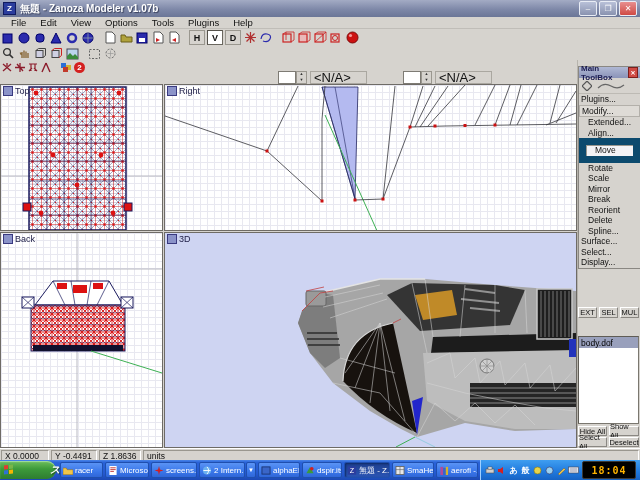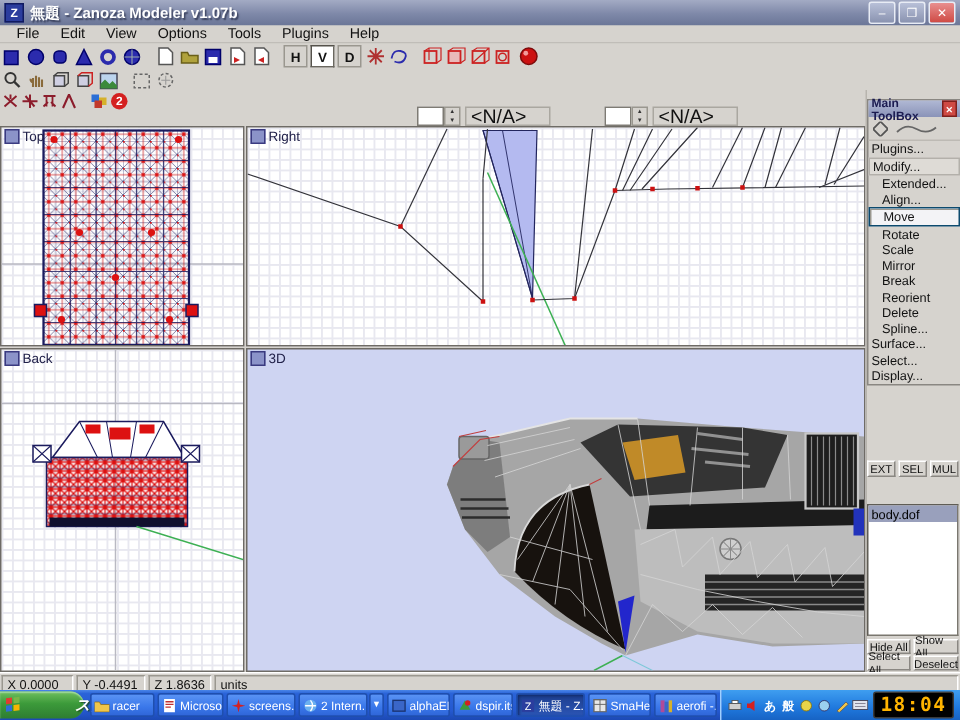--- a/index.html
+++ b/index.html
@@ -51,21 +51,21 @@
   .rpanel{left:577px;top:60px;width:63px;height:388px;background:#d6d3ce;border-left:1px solid #b7b4ad;box-sizing:border-box;}
   .tbox{left:578px;top:66px;width:61px;background:#d6d3ce;border:1px solid #8a8782;}
   .tboxtitle{height:11px;background:linear-gradient(180deg,#b0b8d4,#8a93b8);display:flex;align-items:center;
     padding:0 2px;font-size:8px;font-weight:bold;color:#1b1b50;}
   .tboxclose{margin-left:auto;width:9px;height:9px;background:#cf4a44;color:#fff;font-size:6px;
     display:flex;align-items:center;justify-content:center;border:1px solid #7d1f1c;}
   .tbox-iconrow{height:13px;display:flex;align-items:center;border-bottom:1px solid #bdbab4;padding:1px;}
   .tbox-item{height:10.5px;font-size:8.5px;display:flex;align-items:center;padding-left:2px;white-space:nowrap;}
   .tbox-item.ind{padding-left:9px;}
   .tbox-item.open{border:1px solid #b3b0aa;background:#dedbd6;}
-  .tbox-item.sel{border:1px solid #0c4a6e;background:#f3f3f6;box-shadow:inset 1px 1px 0 #9a978f;}
+  .tbox-item.sel{border:7px solid #0c4a6e;background:#f3f3f6;box-shadow:inset 1px 1px 0 #9a978f;}
   .minibtn{border:1px solid #8a8782;border-top-color:#fff;border-left-color:#fff;background:#d6d3ce;
     font-size:7.5px;display:flex;align-items:center;justify-content:center;box-sizing:border-box;}
   .listbox{left:578px;top:336px;width:61px;height:88px;background:#fff;border:1px solid #7a776f;
     border-top-color:#5f5c55;border-left-color:#5f5c55;box-sizing:border-box;}
   .listrow{height:11px;background:#99a0bc;color:#000;font-size:8.5px;display:flex;align-items:center;padding-left:2px;}
   
   .statusbar{left:0;top:448px;width:640px;height:12px;background:#d6d3ce;border-top:1px solid #fff;
     display:flex;align-items:stretch;font-size:8.5px;}
   .scell{border:1px solid #9a978f;border-bottom-color:#fff;border-right-color:#fff;margin:1px 1px 0 1px;
     display:flex;align-items:center;padding:0 3px;white-space:nowrap;box-sizing:border-box;}
@@ -82,21 +82,21 @@
     background:linear-gradient(180deg,#5a93f4,#3a77ea 60%,#2f66d8);display:flex;align-items:center;
     padding:0 2px;box-sizing:border-box;color:#fff;font-size:8px;white-space:nowrap;overflow:hidden;}
   .task.active{background:linear-gradient(180deg,#1e3f8e,#2a54b4);box-shadow:inset 1px 1px 2px #102a66;}
   .tico{width:10px;height:9px;margin-right:2px;flex:none;}
   .tray{left:480px;top:460px;width:160px;height:20px;
     background:linear-gradient(180deg,#3f9ef0 0%,#1f78dd 60%,#1763c4 100%);
     border-left:1px solid #9fd0ff;display:flex;align-items:center;padding-left:3px;box-sizing:border-box;}
   .trayic{width:11px;height:11px;margin-right:1px;display:inline-flex;align-items:center;justify-content:center;
     font-size:8px;color:#fff;font-weight:bold;flex:none;}
   .ledclock{margin-left:2px;width:52px;height:16px;background:#000;border:1px solid #3a3a3a;border-radius:2px;
-    color:#ffb400;font-family:"DejaVu Sans Mono",monospace;font-size:13px;font-weight:bold;
+    color:#ffb400;font-family:"DejaVu Sans Mono",monospace;font-size:10px;font-weight:bold;
     display:flex;align-items:center;justify-content:center;letter-spacing:1px;}
 </style>
 </head>
 <body>
 
 <div class="abs titlebar">
   <div class="appicon">Z</div>
   <div class="apptitle">無題 - Zanoza Modeler v1.07b</div>
   <div class="wbtn">–</div>
   <div class="wbtn">❐</div>

